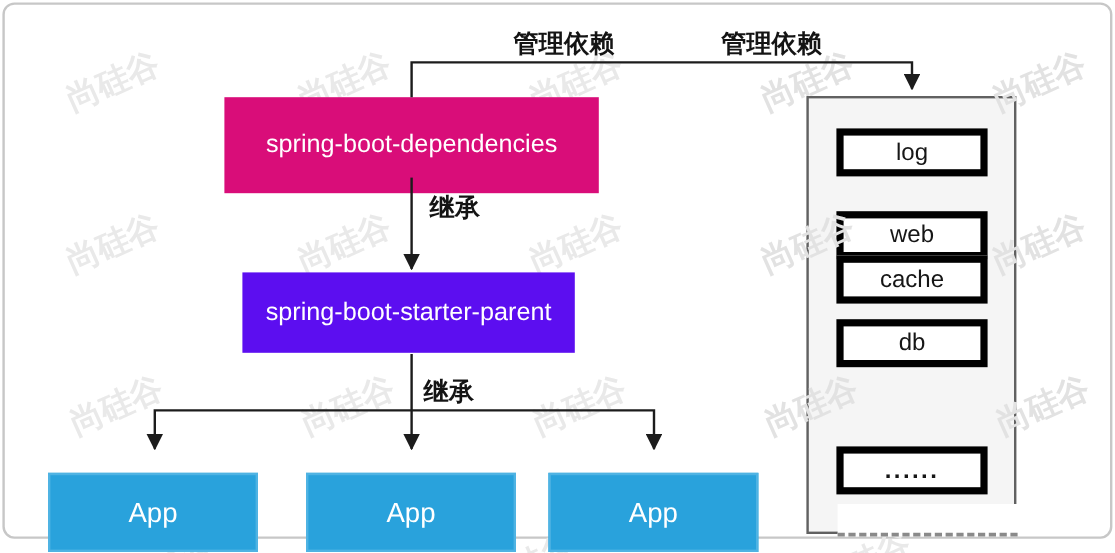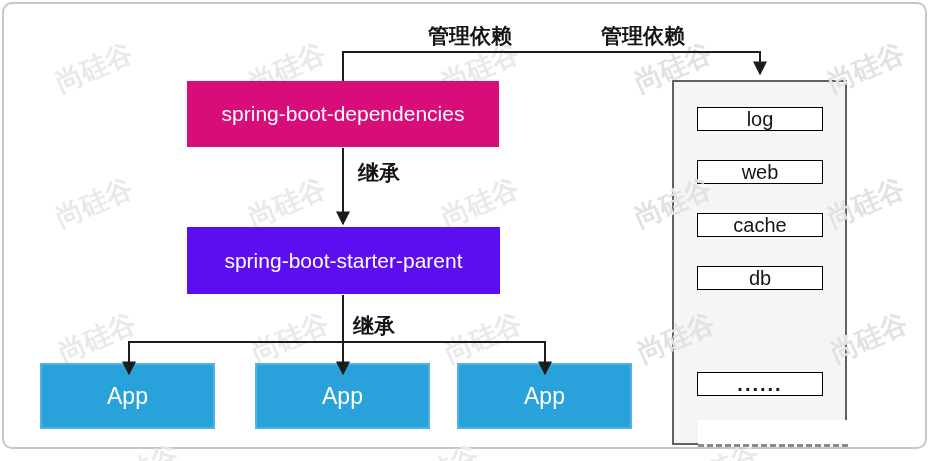--- a/index.html
+++ b/index.html
@@ -27,37 +27,37 @@
   
   .edge-label {
     position:absolute; z-index:6; font-weight:bold; font-size:21px; color:#141414;text-align:center;
   }
   .edge-label.centered { width:130px; text-align:center; }
   
   .node {
     position:absolute; z-index:4; display:flex; align-items:center; justify-content:center;
     color:#ffffff; font-size:21px;
   }
-  .node.dependencies { left:187px; top:81px;  width:312px; height:66px; background:#d90d79; }
-  .node.parent       { left:187px; top:227px; width:313px; height:67px; background:#5c0ef0; }
+  .node.dependencies { left:187px; top:81px;  width:312px; height:80px; background:#d90d79; }
+  .node.parent       { left:202px; top:227px; width:277px; height:67px; background:#5c0ef0; }
   .node.app {
-    top:363px; width:175px; height:66px; background:#29a2dc;
+    top:394px; width:175px; height:66px; background:#29a2dc;
     border:2px solid #4fb3e3; box-sizing:border-box; font-size:23px;
   }
   .node.app.a1 { left:40px; }
   .node.app.a2 { left:255px; }
   .node.app.a3 { left:457px; }
   
   .panel {
     position:absolute; z-index:2; left:672px; top:80px; width:175px; height:365px;
     background:#f5f5f5; border:2px solid #616161; box-sizing:border-box;
   }
   .panel-item {
-    position:absolute; left:23px; width:126px; height:24px; z-index:4;
-    background:#ffffff; border:1px solid #000000; box-sizing:border-box;
+    position:absolute; left:23px; width:126px; height:40px; z-index:4;
+    background:#ffffff; border:6px solid #000000; box-sizing:border-box;
     display:flex; align-items:center; justify-content:center;
     font-size:20px; color:#161616;
   }
   .panel-item.dots { font-weight:bold; letter-spacing:2px; }
   .panel-erase {
     position:absolute; z-index:5; left:24px; right:-3px; bottom:-4px; height:27px;
     background:#ffffff; border-bottom:3px dashed #8a8a8a; box-sizing:border-box;
   }
 </style>
 </head>
@@ -108,20 +108,20 @@
   <div class="edge-label" style="left:353px;top:312px">继承</div>
 
   <div class="node dependencies">spring-boot-dependencies</div>
   <div class="node parent">spring-boot-starter-parent</div>
   <div class="node app a1">App</div>
   <div class="node app a2">App</div>
   <div class="node app a3">App</div>
 
   <div class="panel">
     <div class="panel-item" style="top:25px">log</div>
-    <div class="panel-item" style="top:78px">web</div>
+    <div class="panel-item" style="top:94px">web</div>
     <div class="panel-item" style="top:184px">db</div>
     <div class="panel-item" style="top:131px">cache</div>
     <div class="panel-item dots" style="top:290px">......</div>
     <div class="panel-erase"></div>
   </div>
 
 </div>
 
 </body></html>

